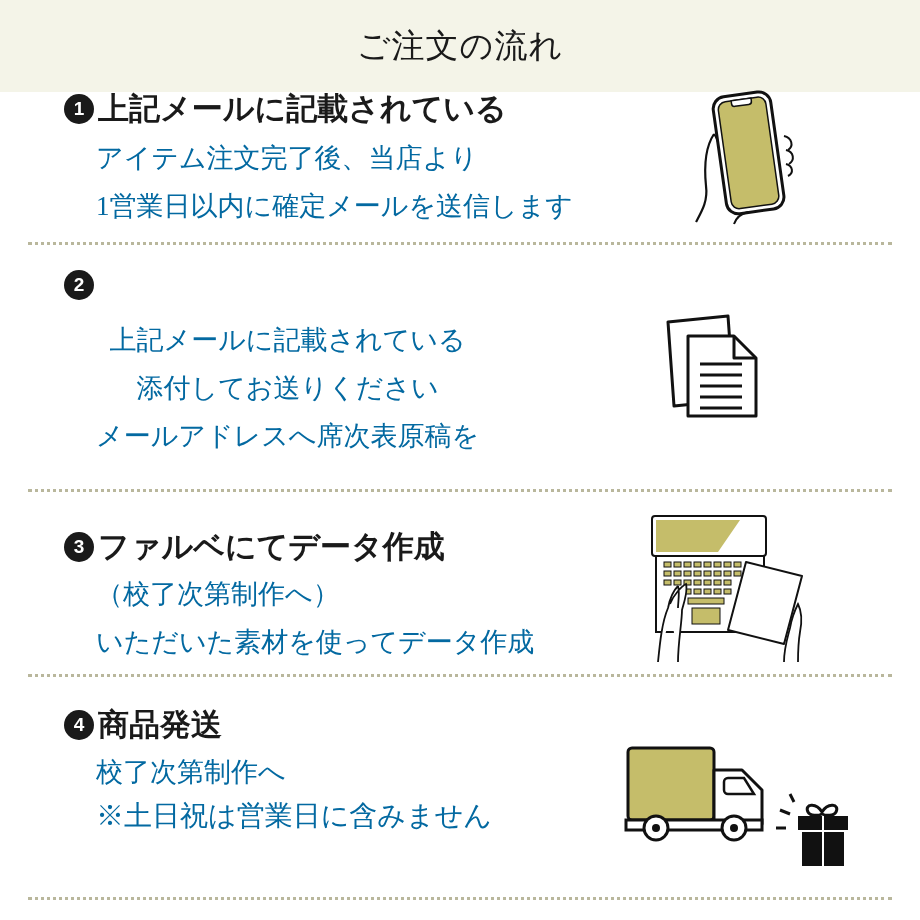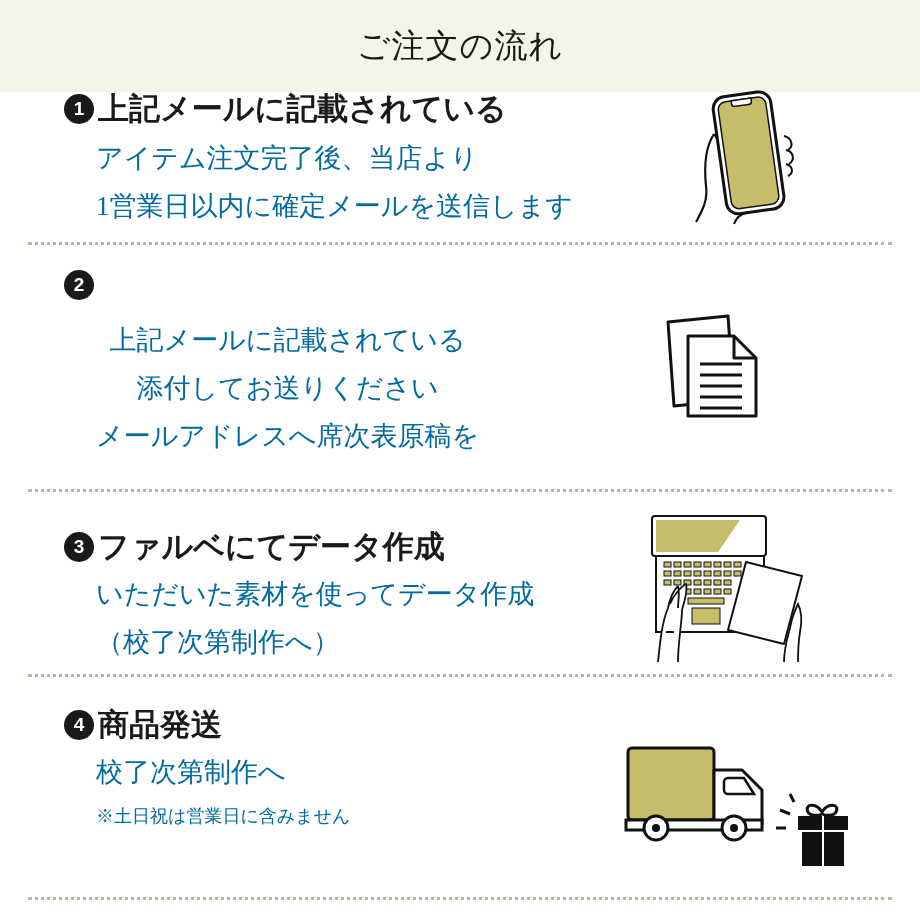--- a/index.html
+++ b/index.html
@@ -23,21 +23,21 @@
       background: #1a1a1a; color: #ffffff;
       font-size: 19px; font-weight: bold; margin-right: 4px;
       font-family: "Liberation Sans", sans-serif;
     }
     .step-body {
       position: absolute; left: 96px;
       font-size: 27px; line-height: 48px; color: #0369a1; white-space: nowrap; font-family: Liberation Serif, serif;
     }
     .step-body .line { display: block; }
     .step-body .bold { font-weight: bold; }
-    .step-body .note { font-size: 18px; line-height: 40px; }
+    .step-body .note { font-size: 28px; line-height: 40px; }
 
     .divider {
       position: absolute; left: 28px; width: 864px; height: 0;
       border-top: 3px dotted #b9b79c;
     }
 
     .illus { position: absolute; }
   </style>
 </head>
 <body>
@@ -97,22 +97,22 @@
 </div>
 
 <div class="divider" style="top:489px;"></div>
 
 <div>
   <div class="step-heading" style="top:526px;">
     <span class="num-badge">3</span>
     <span>ファルベにてデータ作成</span>
   </div>
   <div class="step-body" style="top:570px;">
+    <span class="line">（校了次第制作へ）</span>
     <span class="line">いただいた素材を使ってデータ作成</span>
-    <span class="line">（校了次第制作へ）</span>
   </div>
   <svg class="illus" style="left:648px; top:512px;" width="164" height="150" viewBox="0 0 164 150">
 
     <rect x="4" y="4" width="114" height="40" rx="3" fill="#ffffff" stroke="#111" stroke-width="2"></rect>
     <path d="M8 8 L92 8 L70 40 L8 40 Z" fill="#c5bd6a"></path>
 
     <rect x="8" y="44" width="108" height="76" fill="#ffffff" stroke="#111" stroke-width="2"></rect>
 
     <g fill="#c5bd6a" stroke="#111" stroke-width="1">
       <rect x="16" y="50" width="7" height="5"></rect>

